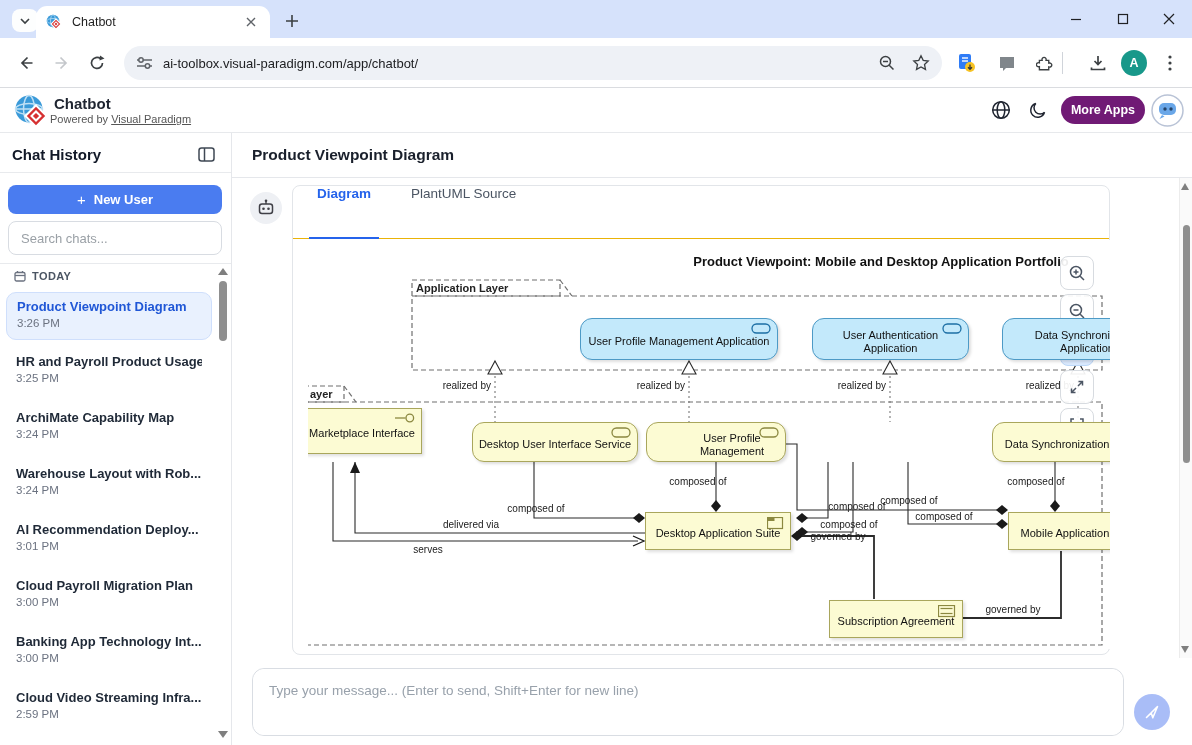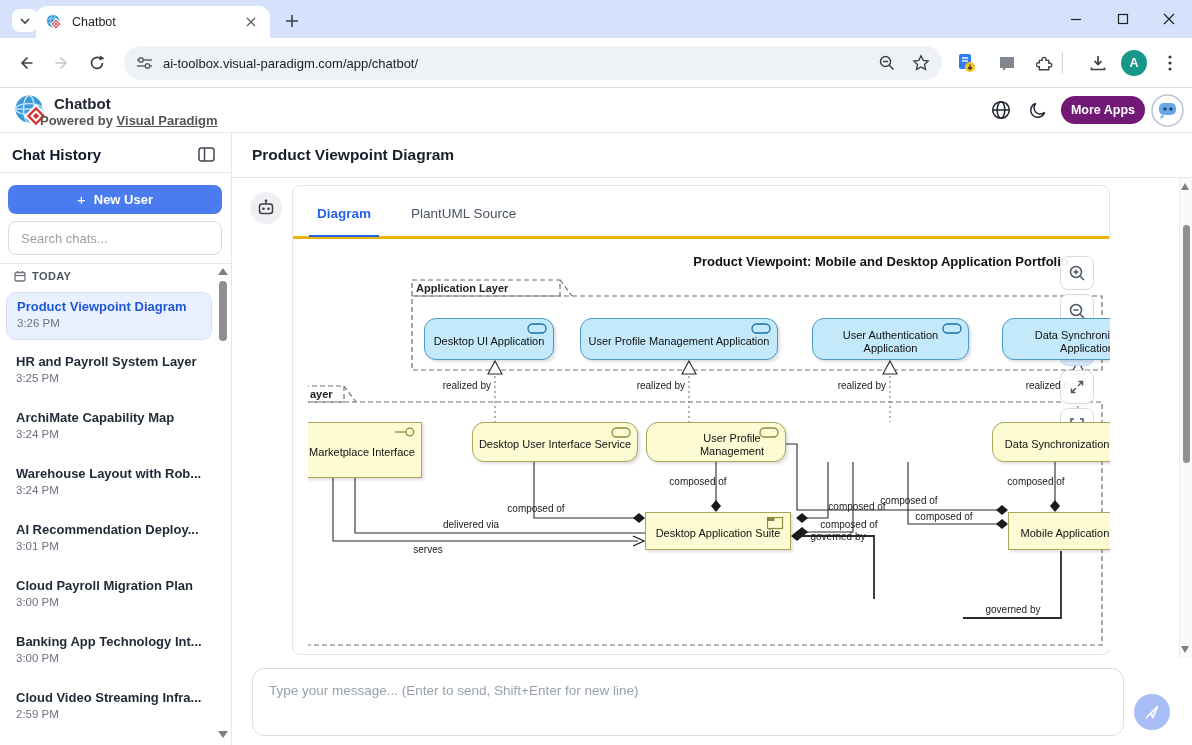--- a/index.html
+++ b/index.html
@@ -16,21 +16,21 @@
   .toolbar{left:0;top:38px;width:1192px;height:50px;background:#fff;border-bottom:1px solid #dadce0;box-sizing:border-box;}
   .navic{top:50px;width:26px;height:26px;display:flex;align-items:center;justify-content:center;border-radius:50%;}
   .omnibox{left:124px;top:46px;width:818px;height:34px;background:#eef1f6;border-radius:17px;display:flex;align-items:center;padding:0 12px;box-sizing:border-box;}
   .url{font-size:13px;color:#202124;margin-left:10px;flex:1;}
   .extic{top:50px;width:26px;height:26px;display:flex;align-items:center;justify-content:center;}
   .sep{left:1062px;top:52px;width:1px;height:22px;background:#d0d4da;}
   .avatarA{left:1121px;top:50px;width:26px;height:26px;border-radius:50%;background:#18988a;color:#fff;font-size:12.5px;font-weight:bold;display:flex;align-items:center;justify-content:center;}
   
   .appheader{left:0;top:88px;width:1192px;height:45px;background:#fff;border-bottom:1px solid #e7e9ec;box-sizing:border-box;}
   .ah-title{left:54px;top:95px;font-size:15px;font-weight:bold;color:#1e2430;}
-  .ah-sub{left:40px;top:113px;font-size:13px;color:#555;font-weight:bold;}
+  .ah-sub{left:50px;top:113px;font-size:11px;color:#555;}
   .ah-sub a{color:#555;}
   .moreapps{left:1061px;top:96px;width:84px;height:28px;background:#701a75;color:#fff;border:none;border-radius:15px;font-size:12.5px;font-weight:bold;font-family:"Liberation Sans",sans-serif;cursor:pointer;}
   
   .sidebar{left:0;top:133px;width:232px;height:612px;background:#fff;border-right:1px solid #e5e7eb;box-sizing:border-box;}
   .sb-title{left:12px;top:146px;font-size:15px;font-weight:bold;color:#111827;}
   .sb-headline{left:0;top:172px;width:231px;height:1px;background:#e8eaed;}
   .newchat{left:8px;top:185px;width:214px;height:29px;background:#4a7cf0;border:none;border-radius:8px;color:#fff;font-size:13px;font-weight:bold;font-family:"Liberation Sans",sans-serif;display:flex;align-items:center;justify-content:center;gap:8px;cursor:pointer;}
   .searchbox{left:8px;top:221px;width:214px;height:34px;border:1px solid #d8dce2;border-radius:8px;box-sizing:border-box;font-size:13px;padding:0 12px;color:#333;font-family:"Liberation Sans",sans-serif;outline:none;}
   .searchbox::placeholder{color:#9aa0a6;}
   .sb-div{left:0;top:263px;width:231px;height:1px;background:#e8eaed;}
@@ -44,21 +44,21 @@
   .sb-scroll{left:217px;top:265px;width:12px;height:478px;}
   .sb-thumb{left:2px;top:16px;width:8px;height:60px;background:#8f8f8f;border-radius:4px;}
   .tri-up{width:0;height:0;border-left:5px solid transparent;border-right:5px solid transparent;border-bottom:7px solid #7f7f7f;}
   .tri-down{width:0;height:0;border-left:5px solid transparent;border-right:5px solid transparent;border-top:7px solid #7f7f7f;}
   
   .main{left:232px;top:133px;width:960px;height:612px;}
   .m-titlerow{left:0;top:0;width:960px;height:45px;border-bottom:1px solid #e5e7eb;box-sizing:border-box;}
   .m-title{left:20px;top:13px;font-size:15.5px;font-weight:bold;color:#1a202c;}
   .bot-avatar{left:18px;top:59px;width:32px;height:32px;border-radius:50%;background:#eef0f4;display:flex;align-items:center;justify-content:center;}
   .card{left:60px;top:52px;width:818px;height:470px;border:1px solid #e2e5e9;border-radius:8px;background:#fff;box-sizing:border-box;}
-  .tabsrow{left:0;top:0;width:816px;height:53px;border-bottom:3px solid #eab308;box-sizing:border-box;display:flex;align-items:flex-end;padding-left:16px;}
+  .tabsrow{left:0;top:0;width:816px;height:53px;border-bottom:1px solid #eab308;box-sizing:border-box;display:flex;padding-left:16px;}
   .dtab{padding:0 8px 15px;font-size:13.5px;margin-right:24px;cursor:pointer;color:#4b5563;position:relative;}
   .dtab.active{color:#2563eb;font-weight:bold;}
   .dtab.active::after{content:"";position:absolute;left:0;right:0;bottom:-1px;height:2px;background:#2563eb;}
   .canvas{left:15px;top:54px;width:802px;height:409px;overflow:hidden;background:#fff;}
   .dnode{position:absolute;border:1.2px solid;display:flex;align-items:center;justify-content:center;text-align:center;font-size:11px;color:#111;padding:7px 4px 2px;box-sizing:border-box;box-shadow:2px 2px 3px rgba(0,0,0,.13);line-height:1.15;}
   .nblue{background:#c3e9fb;border-color:#4d9ac6;}
   .nyellow{background:#fcfbd3;border-color:#a9a65c;}
   .nround{border-radius:12px;}
   .nicon{position:absolute;top:4px;right:6px;}
   .zoomcol{position:absolute;right:16px;top:16px;display:flex;flex-direction:column;gap:4px;}
@@ -254,21 +254,21 @@
         <line x1="8.5" y1="1" x2="8.5" y2="3" stroke="#6b7280" stroke-width="1.3"></line>
       </svg>
     <span>TODAY</span>
   </div>
   <div class="abs chatlist">
     <div class="chatitem active">
       <div class="ci-title">Product Viewpoint Diagram</div>
       <div class="ci-time">3:26 PM</div>
     </div>
     <div class="chatitem">
-      <div class="ci-title">HR and Payroll System Layer</div>
+      <div class="ci-title">HR and Payroll Product Usage</div>
       <div class="ci-time">3:25 PM</div>
     </div>
     <div class="chatitem">
       <div class="ci-title">ArchiMate Capability Map</div>
       <div class="ci-time">3:24 PM</div>
     </div>
     <div class="chatitem">
       <div class="ci-title">Warehouse Layout with Rob...</div>
       <div class="ci-time">3:24 PM</div>
     </div>
@@ -396,42 +396,36 @@
             <svg width="18" height="18">
                 <path d="M10.5 3.5 H14.5 V7.5 M14.5 3.5 L10 8 M7.5 14.5 H3.5 V10.5 M3.5 14.5 L8 10" fill="none" stroke="#4b5563" stroke-width="1.5"></path>
               </svg>
           </div>
           <div class="zbtn">
             <svg width="18" height="18">
                 <path d="M3 6 V3 H6 M12 3 H15 V6 M15 12 V15 H12 M6 15 H3 V12" fill="none" stroke="#4b5563" stroke-width="1.5"></path>
               </svg>
           </div>
         </div>
-      <div class="dnode nblue nround" style="left: 116px; top: 78px; width: 130px; height: 42px;">
-            <span>Desktop UI Application</span>
-            <svg class="nicon" width="20" height="11">
-              <rect x="1" y="1" width="18" height="9" rx="4.5" fill="none" stroke="#1d6fa5" stroke-width="1.3"></rect>
-            </svg>
-          </div>
           <div class="dnode nblue nround" style="left: 504px; top: 78px; width: 157px; height: 42px;">
             <span>User Authentication Application</span>
             <svg class="nicon" width="20" height="11">
               <rect x="1" y="1" width="18" height="9" rx="4.5" fill="none" stroke="#1d6fa5" stroke-width="1.3"></rect>
             </svg>
           </div>
           <div class="dnode nblue nround" style="left: 272px; top: 78px; width: 198px; height: 42px;">
             <span>User Profile Management Application</span>
             <svg class="nicon" width="20" height="11">
               <rect x="1" y="1" width="18" height="9" rx="4.5" fill="none" stroke="#1d6fa5" stroke-width="1.3"></rect>
             </svg>
           </div>
           <div class="dnode nblue nround" style="left: 694px; top: 78px; width: 170px; height: 42px;">
             <span>Data Synchronization Application</span>
           </div>
-          <div class="dnode nyellow" style="left: -6px; top: 182px; width: 120px; height: 56px;">
+          <div class="dnode nyellow" style="left: -6px; top: 168px; width: 120px; height: 46px;">
             <span>Marketplace Interface</span>
             <svg class="nicon" width="20" height="10">
               <line x1="0" y1="5" x2="10.5" y2="5" stroke="#8b8840" stroke-width="1.3"></line>
               <circle cx="14.8" cy="5" r="3.8" fill="none" stroke="#8b8840" stroke-width="1.3"></circle>
             </svg>
           </div>
           <div class="dnode nyellow nround" style="left: 144px; top: 182px; width: 166px; height: 40px; margin-left: 20px;">
             <span>Desktop User Interface Service</span>
             <svg class="nicon" width="20" height="11">
               <rect x="1" y="1" width="18" height="9" rx="4.5" fill="none" stroke="#8b8840" stroke-width="1.3"></rect>
@@ -449,20 +443,28 @@
           <div class="dnode nyellow" style="left: 337px; top: 272px; width: 146px; height: 38px;">
             <span>Desktop Application Suite</span>
             <svg class="nicon" width="17" height="13">
               <rect x="0.5" y="0.5" width="15" height="11" fill="none" stroke="#8b8840" stroke-width="1.2"></rect>
               <rect x="0.5" y="0.5" width="7" height="3.5" fill="#8b8840"></rect>
             </svg>
           </div>
           <div class="dnode nyellow" style="left: 700px; top: 272px; width: 142px; height: 38px;">
             <span>Mobile Application Suite</span>
           </div>
+          <div class="dnode nyellow" style="left: 521px; top: 360px; width: 134px; height: 38px;">
+            <span>Subscription Agreement</span>
+            <svg class="nicon" width="18" height="13">
+              <rect x="0.5" y="0.5" width="16" height="11" fill="none" stroke="#8b8840" stroke-width="1.2"></rect>
+              <line x1="2.5" y1="3.5" x2="14.5" y2="3.5" stroke="#8b8840" stroke-width="1.2"></line>
+              <line x1="2.5" y1="8.5" x2="14.5" y2="8.5" stroke="#8b8840" stroke-width="1.2"></line>
+            </svg>
+          </div>
         </div>
     </div>
 
     <div class="abs composer">
       <textarea placeholder="Type your message... (Enter to send, Shift+Enter for new line)" style=""></textarea>
     </div>
     <button class="abs sendbtn">
       <svg width="16" height="16">
           <path d="M2.5 13.5 L13.5 2.5 L8.8 13.8 L7.2 9 L2.5 13.5 Z" fill="none" stroke="#fff" stroke-width="1.6" stroke-linejoin="round"></path>
         </svg>

